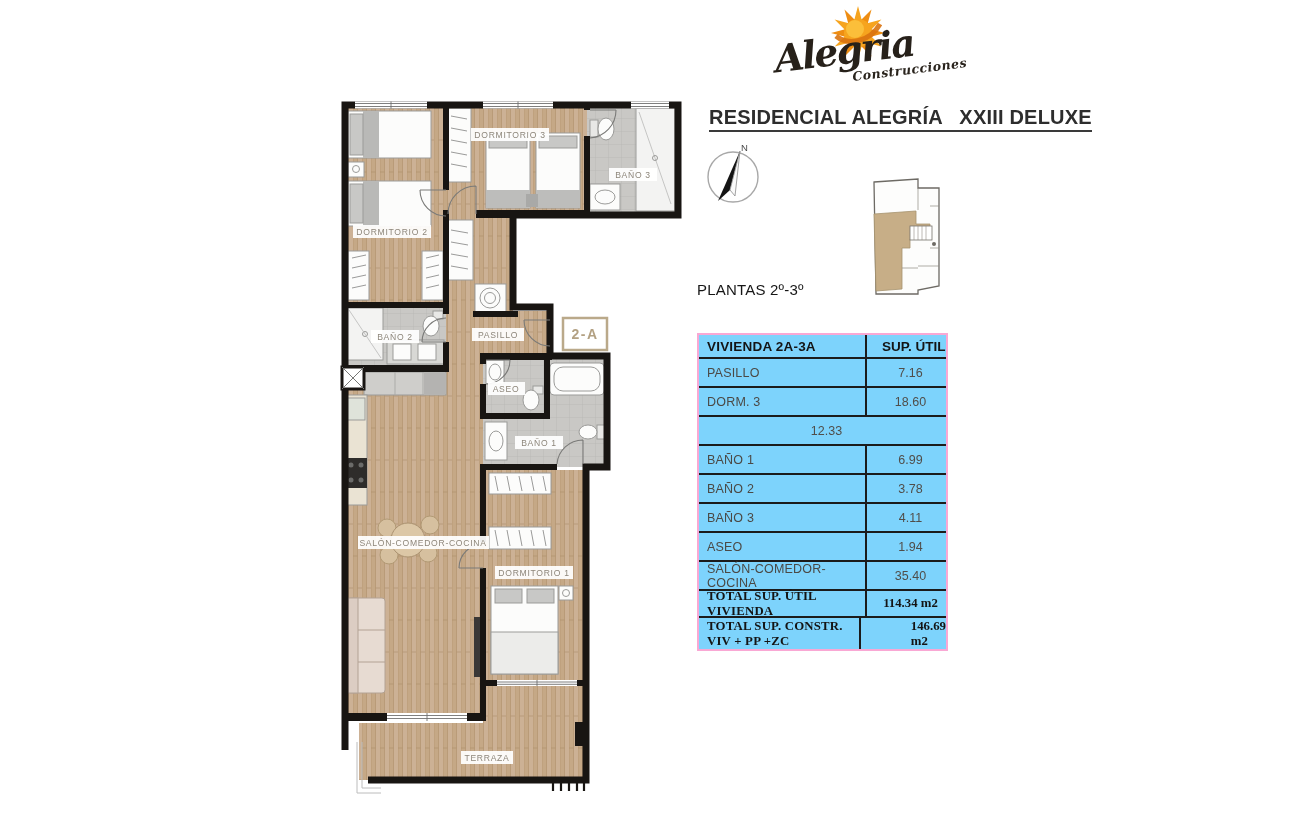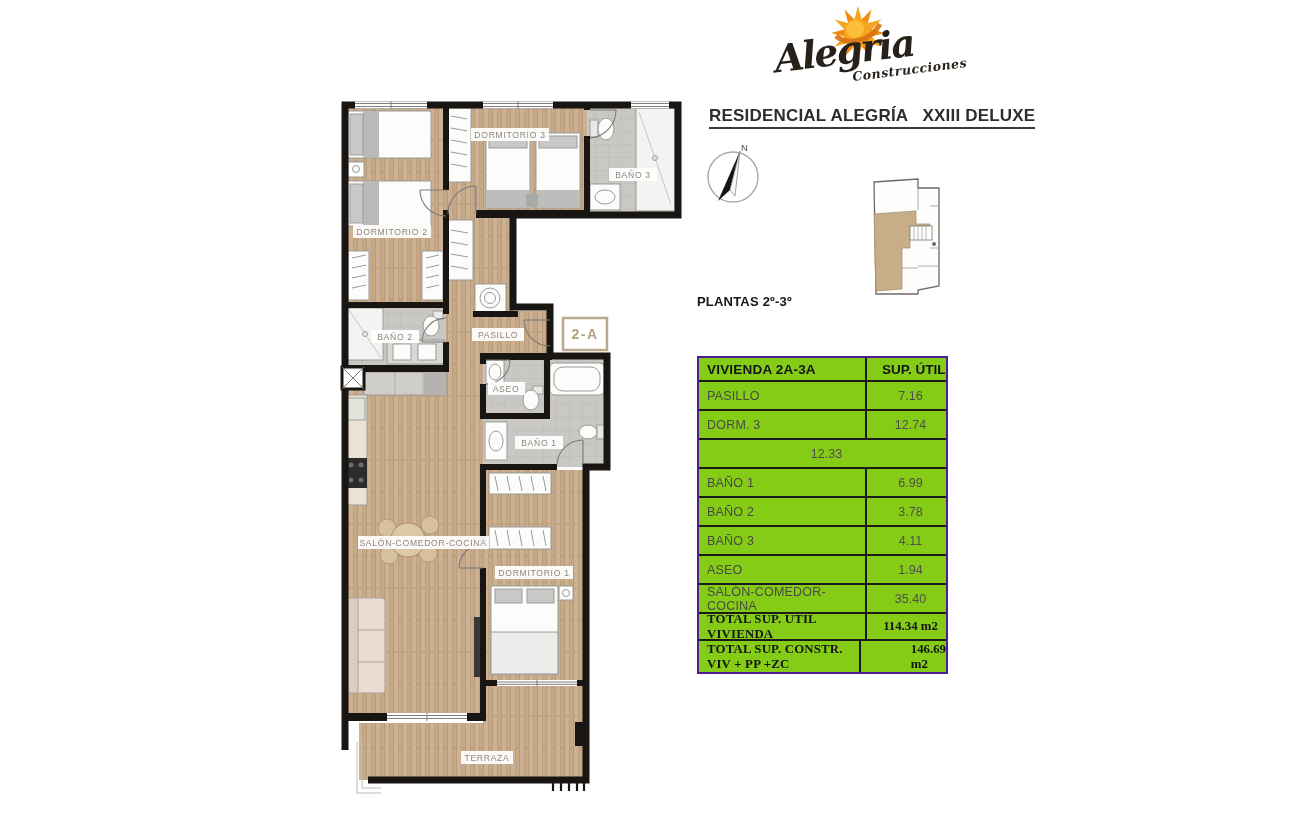--- a/index.html
+++ b/index.html
@@ -11,28 +11,28 @@
   #logo-block{left:770px;top:2px;width:185px;height:96px;}
   #logo-sun{position:absolute;left:52px;top:2px;}
   #brand-script{position:absolute;left:4px;top:26px;font-family:"DejaVu Serif",serif;
       font-style:italic;font-weight:700;font-size:38px;color:#27211a;
       transform:rotate(-7deg);letter-spacing:-2px;white-space:pre;}
   #brand-sub{position:absolute;left:82px;top:60px;font-family:"DejaVu Serif",serif;
       font-style:italic;font-weight:700;font-size:12.5px;color:#2a241d;
       transform:rotate(-7deg);letter-spacing:.5px;white-space:pre;}
 
   
-  #doc-title{left:709px;top:106px;font-size:17px;font-weight:700;color:#2d2d2d;
+  #doc-title{left:709px;top:106px;font-size:20px;font-weight:700;color:#2d2d2d;
       letter-spacing:.2px;border-bottom:2px solid #3a3a3a;padding-bottom:1px;white-space:pre;}
 
   
-  #floor-label{left:697px;top:294px;font-size:13px;font-weight:700;color:#161616;letter-spacing:.2px;}
-
-  
-  #areas-table{left:697px;top:356px;width:247px;border:2px solid #4c1d95;background:#84cc16;}
+  #floor-label{left:697px;top:281px;font-size:15px;font-weight:400;color:#161616;letter-spacing:.2px;}
+
+  
+  #areas-table{left:697px;top:333px;width:247px;border:2px solid #f9a8d4;background:#7dd3fc;}
   .t-row{display:flex;border-top:2px solid #1b1b1b;}
   .t-row:first-child{border-top:none;}
   .t-cell{display:flex;align-items:center;box-sizing:border-box;}
   .t-cell.l{width:168px;border-right:2px solid #1b1b1b;padding-left:8px;
       font-size:12.5px;color:#4b4945;letter-spacing:.2px;}
   .t-cell.v{flex:1;justify-content:center;font-size:12.5px;color:#504e4a;padding-left:8px;}
   .t-head{height:22px;}
   .t-head .t-cell{font-weight:700;color:#141414;font-size:13.5px;}
   .t-head .t-cell.v{justify-content:flex-start;padding-left:15px;}
   .t-data{height:27px;}
@@ -97,21 +97,21 @@
   <div class="t-row t-head">
     <div class="t-cell l">VIVIENDA 2A-3A</div>
     <div class="t-cell v">SUP. ÚTIL</div>
   </div>
   <div class="t-row t-data">
     <div class="t-cell l">PASILLO</div>
     <div class="t-cell v">7.16</div>
   </div>
   <div class="t-row t-data">
     <div class="t-cell l">DORM. 3</div>
-    <div class="t-cell v">12.74</div>
+    <div class="t-cell v">18.60</div>
   </div>
   <div class="t-row t-data">
     <div class="t-cell v">12.33</div>
   </div>
   <div class="t-row t-data">
     <div class="t-cell l">BAÑO 1</div>
     <div class="t-cell v">6.99</div>
   </div>
   <div class="t-row t-data">
     <div class="t-cell l">BAÑO 2</div>

